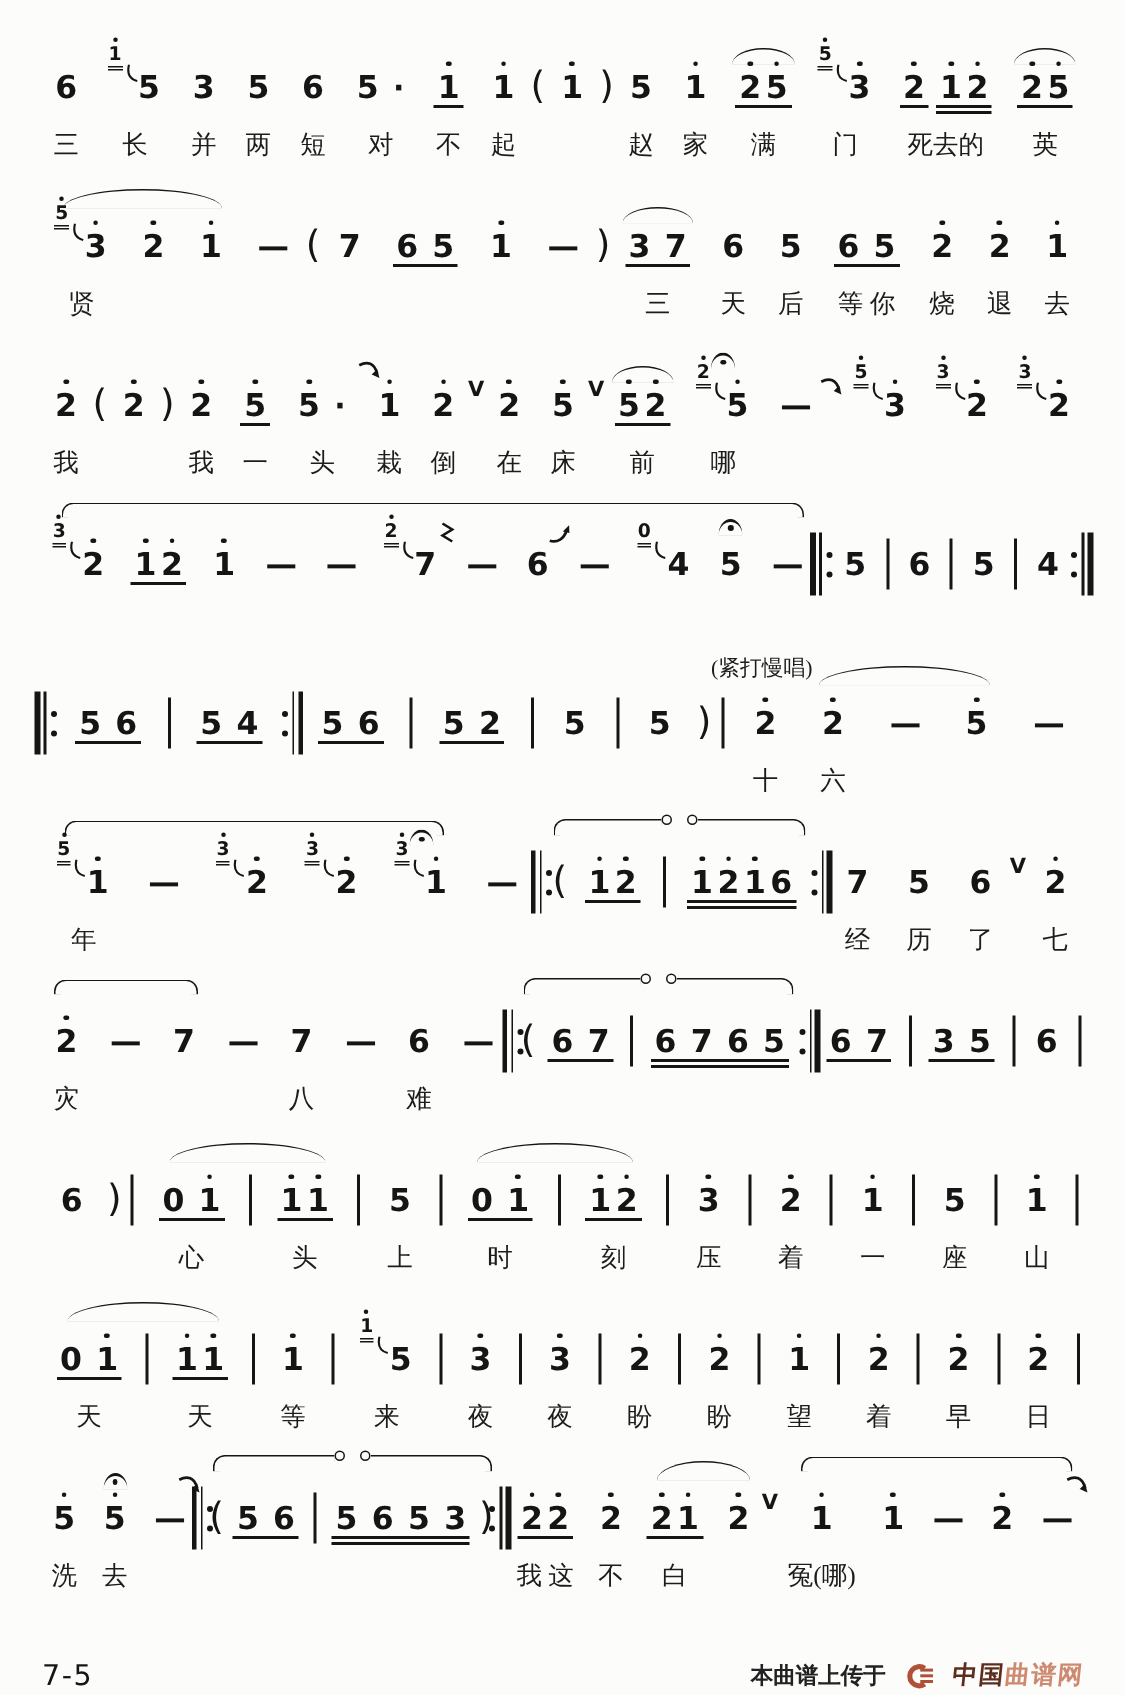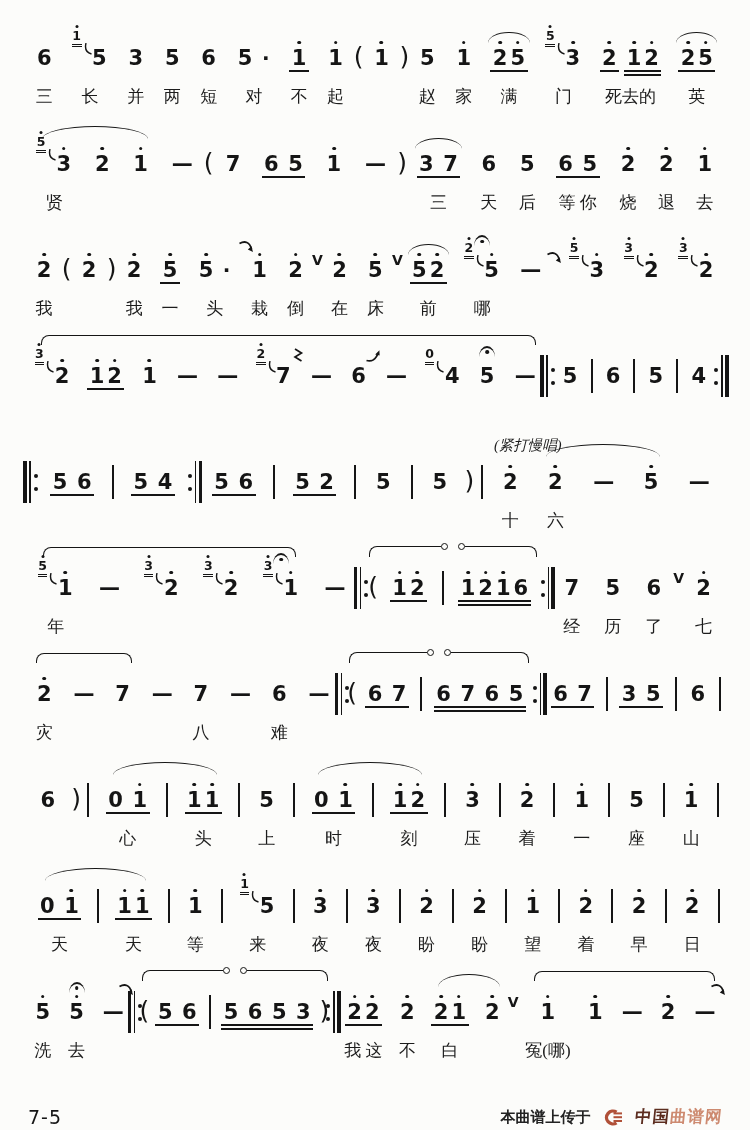--- a/index.html
+++ b/index.html
@@ -1144,21 +1144,21 @@
             <div class="ta">
               <span class="tok">
                 <span class="chs">
                   <span class="ch dsh">—</span>
                 </span>
               </span>
             </div>
             <div class="ly"></div>
           </div>
           <div class="arc slur" style="left: 519.6px; width: 114.8px;"></div>
-          <div class="slbl" style="left: 468px; font-style: italic;">(紧打慢唱)</div>
+          <div class="slbl" style="left: 448px;">(紧打慢唱)</div>
         </div>
       </div>
       <div class="sys">
         <div class="ln">
           <div class="cell">
             <div class="ta">
               <span class="tok">
                 <span class="gr">
                   <span class="gch">
                     <span class="ch">5<i class="d"></i></span>

